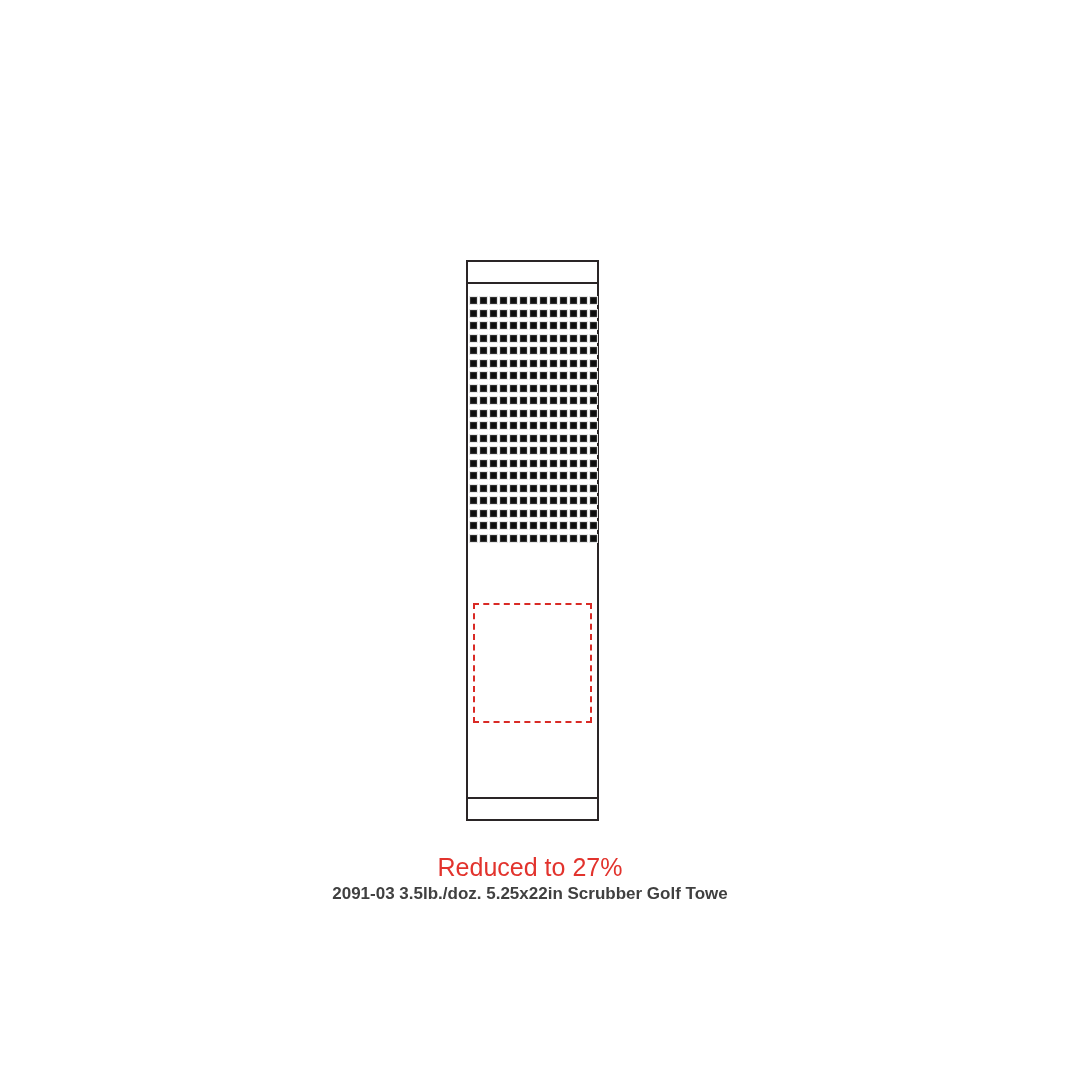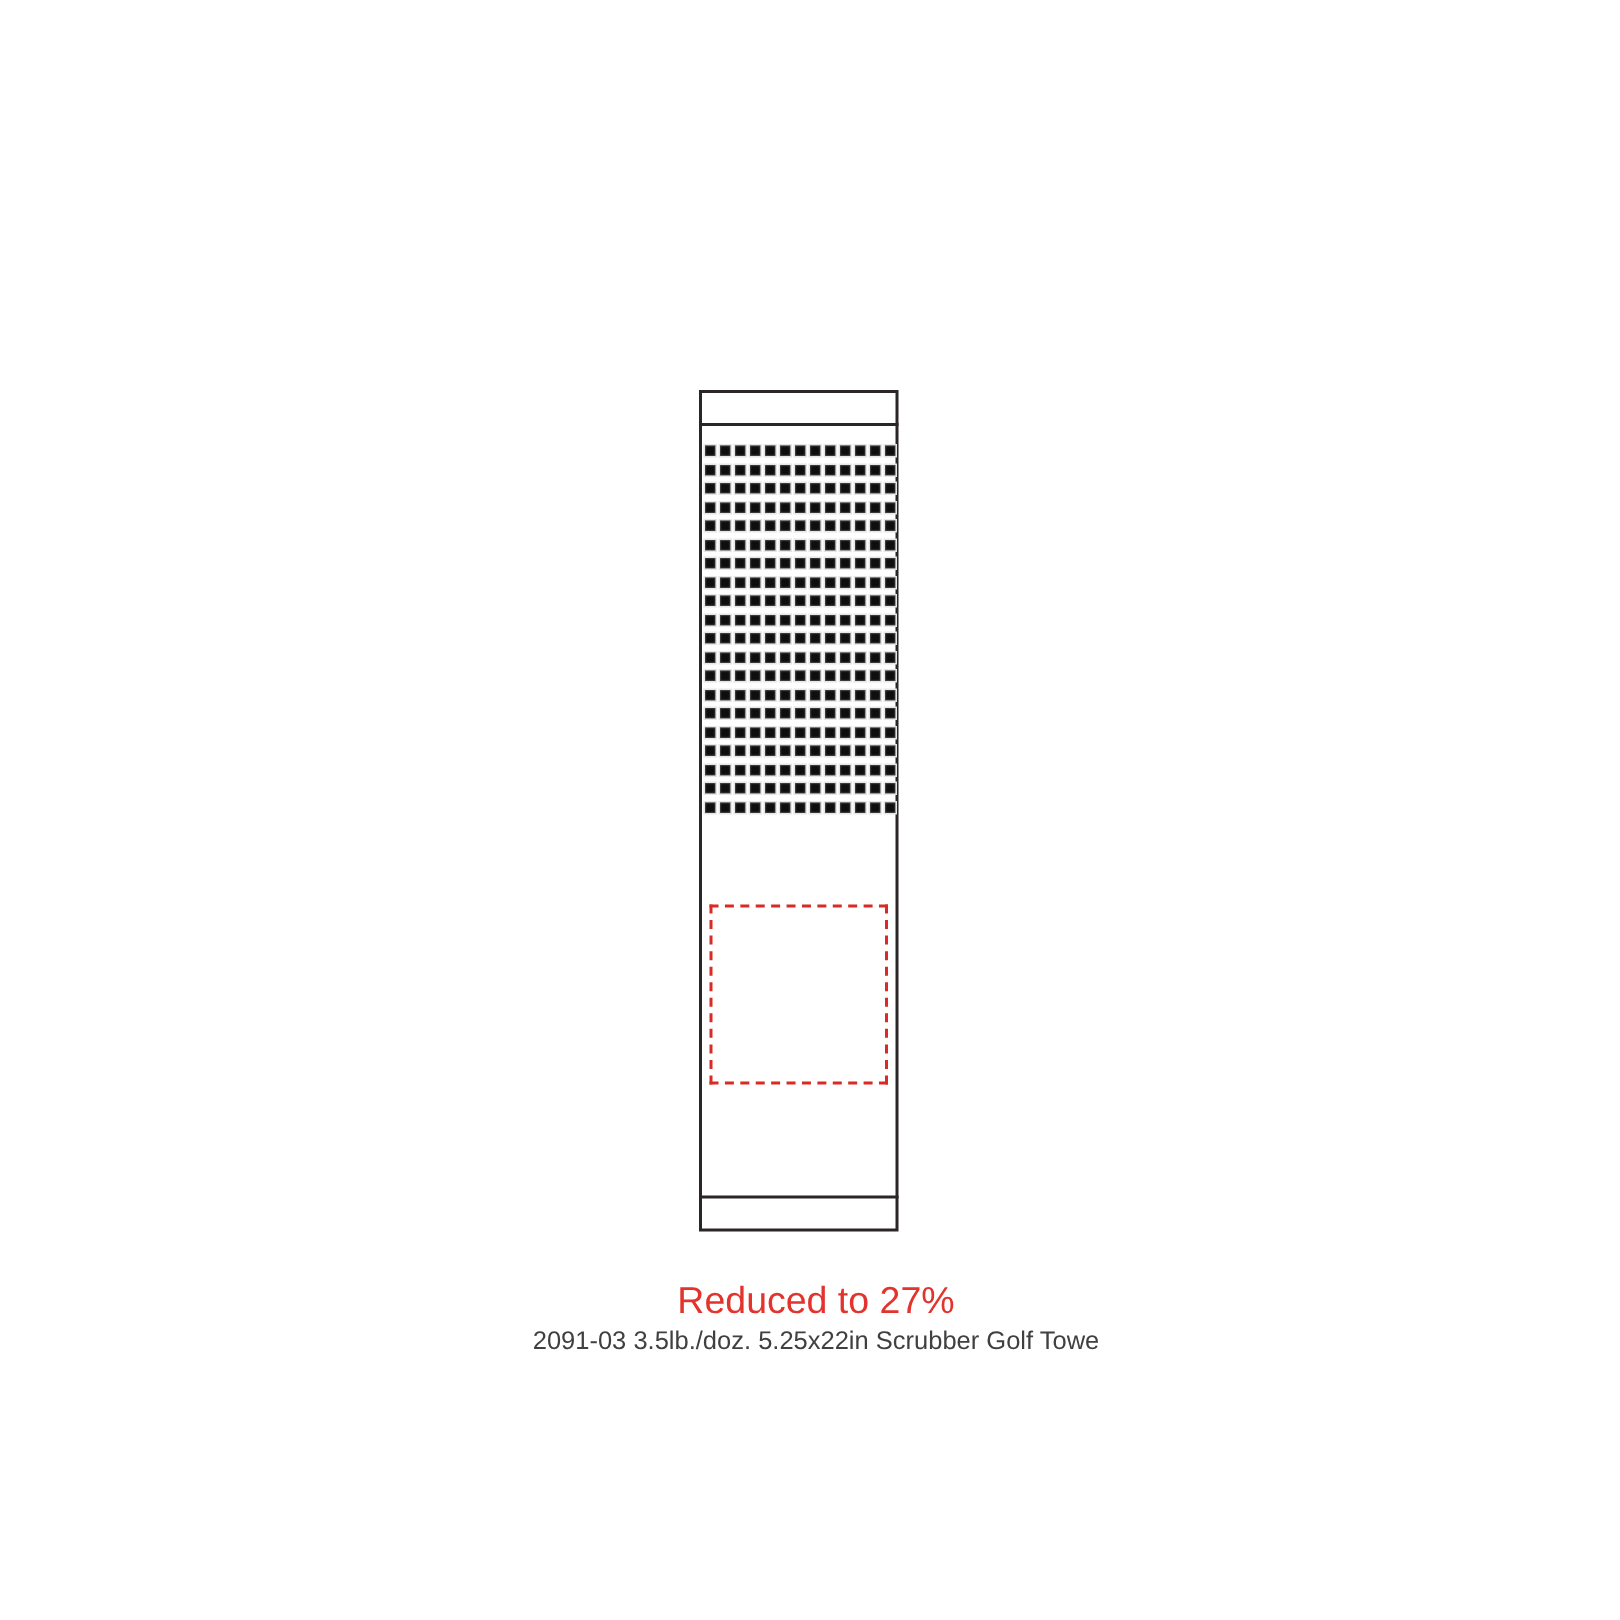--- a/index.html
+++ b/index.html
@@ -63,37 +63,38 @@
     top: 341px;
     width: 119px;
     height: 120px;
     border: 2px dashed var(--dash, #d92a25);
     background: transparent;
   }
 
   
   .caption {
     position: absolute;
-    left: 244px;
+    left: 230px;
     top: 851px;
     width: 600px;
     text-align: center;
   }
   .caption .reduced {
     color: var(--accent, #e2332d);
     font-size: 25px;
     line-height: 32px;
     white-space: nowrap;
   }
   .caption .desc,
   .caption .version {
     color: var(--gray, #404040);
     font-size: 17px;
     line-height: 22px;
     white-space: nowrap;
+    font-weight: bold;
   }
 </style>
 </head>
 <body>
 
 <div class="canvas">
 
   <div class="towel">
     <div class="hem-top"></div>
     <div class="scrubber" style="grid-template-columns: repeat(13, 7px);">

